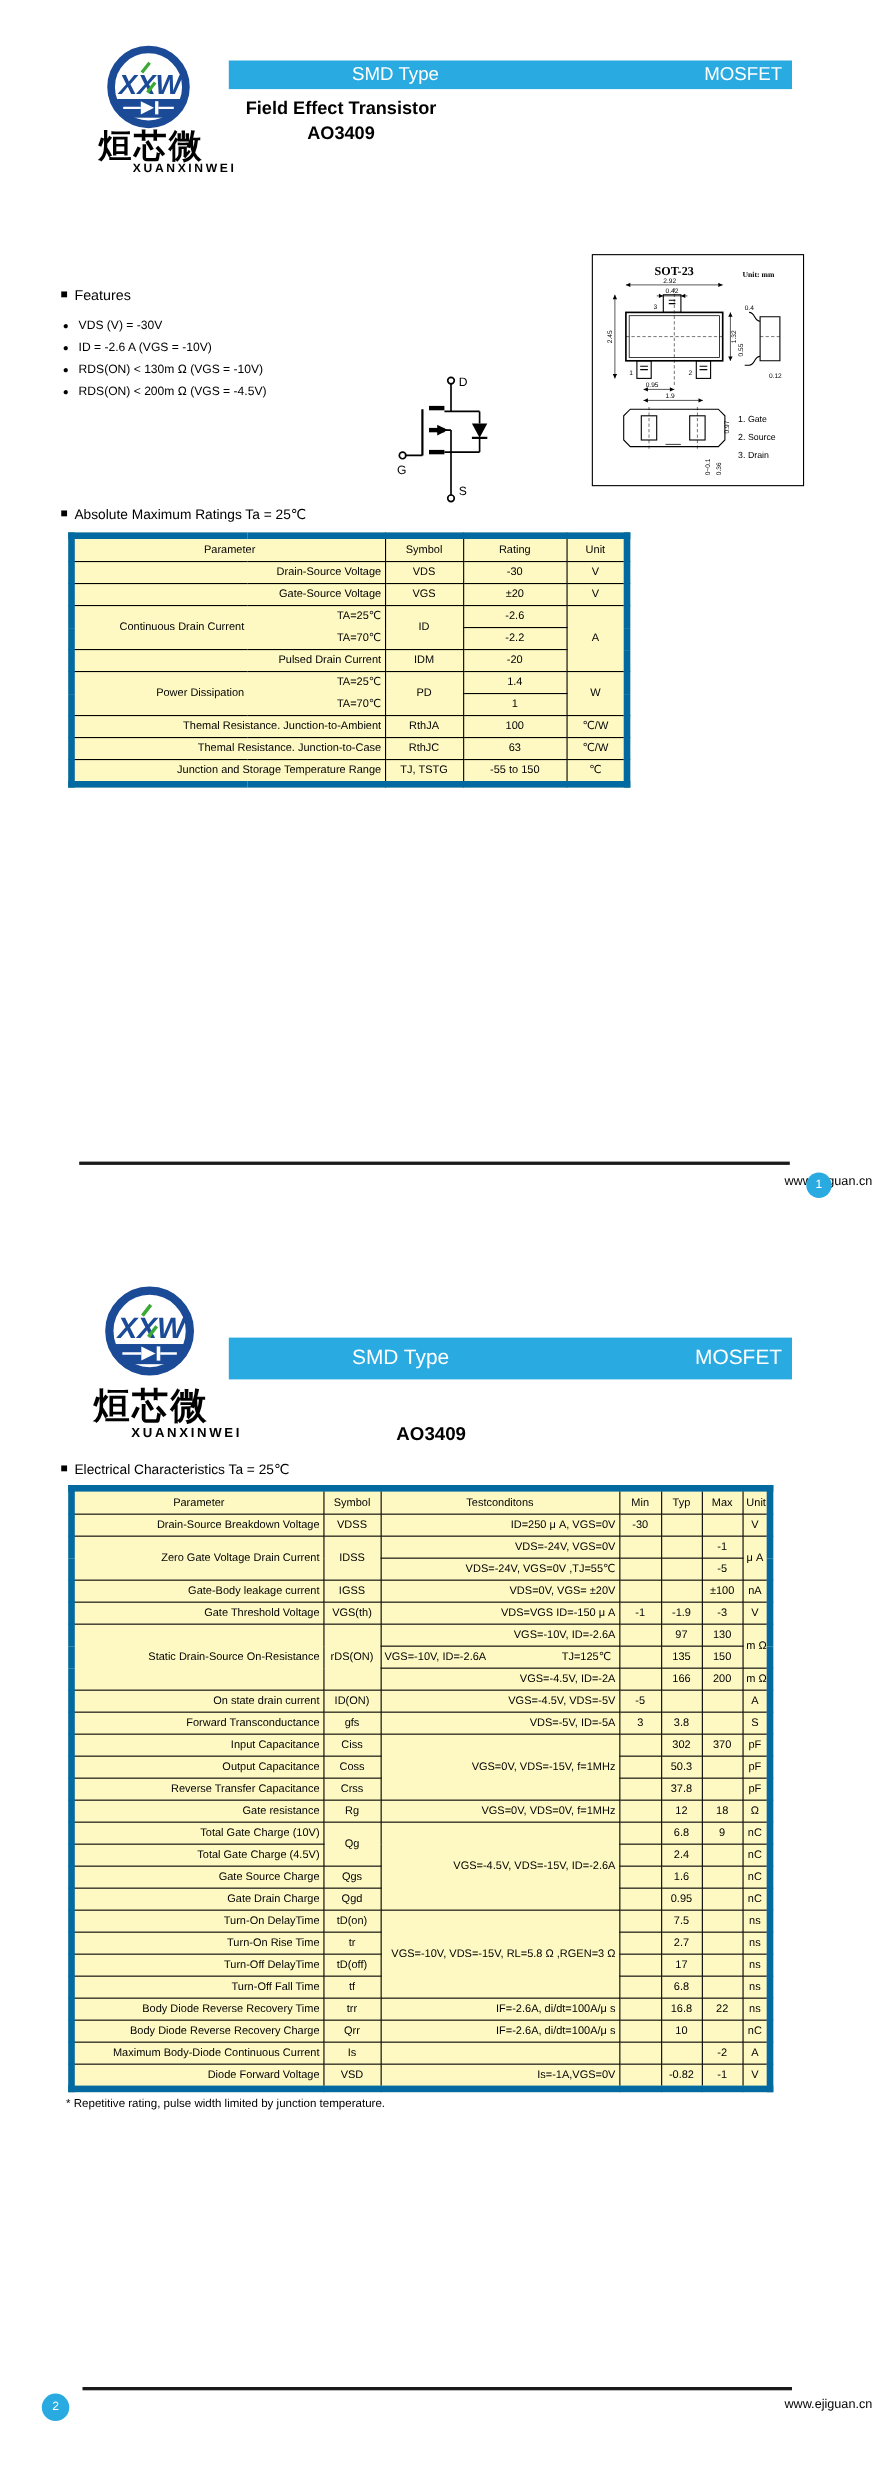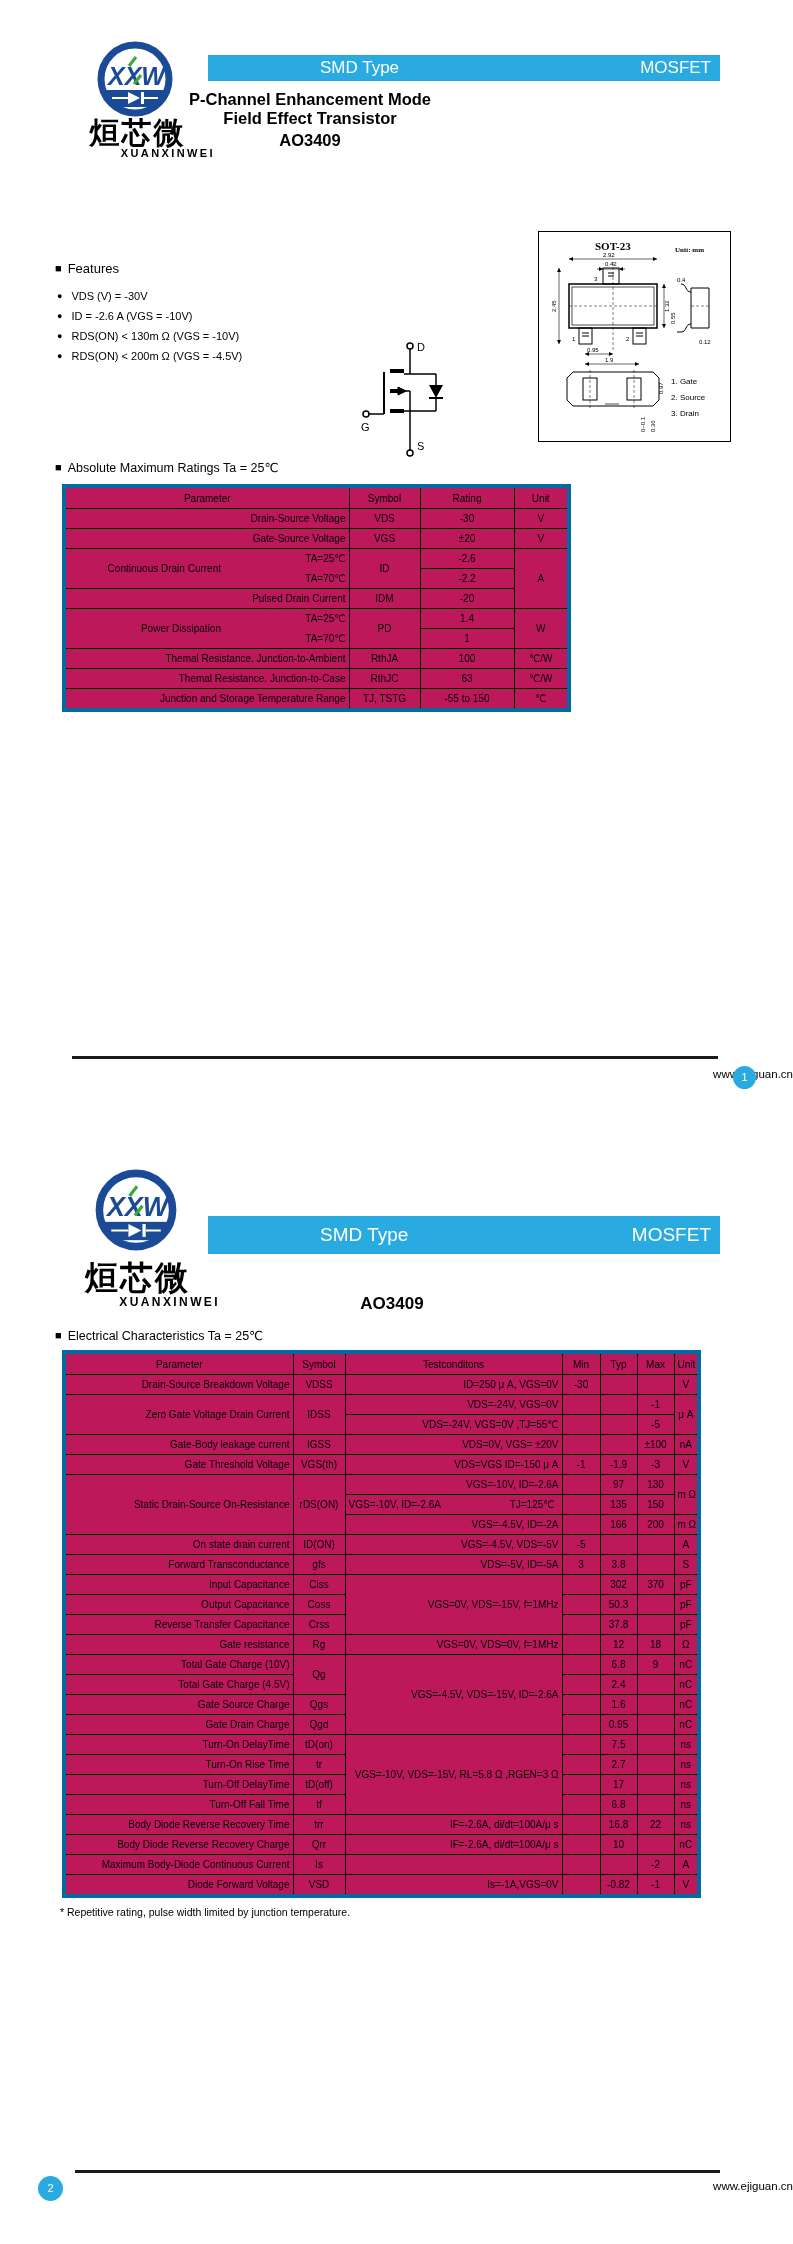--- a/index.html
+++ b/index.html
@@ -13,21 +13,21 @@
   
   .cnname{font-weight:bold;text-align:center;letter-spacing:2px}
   .enname{text-align:right;letter-spacing:2.4px;font-weight:bold}
   
   .sechead{display:flex;align-items:center;gap:6px;font-size:12.5px}
   .marker{font-size:11px;line-height:1}
   
   .feat{display:flex;align-items:center;gap:9px;font-size:11px}
   .feat .b{font-size:9px}
   
-  table.dt{border-collapse:collapse;border:4px solid #0369a1;table-layout:fixed;background:#be185d}
+  table.dt{border-collapse:collapse;border:6px solid #0369a1;table-layout:fixed;background:#fef9c3}
   .dt td,.dt th{border:1px solid #000;font-size:10px;font-weight:normal;text-align:center;
                 vertical-align:middle;padding:0 3px;height:19px;overflow:hidden;white-space:nowrap}
   .dt th{height:20px}
   .dt .l{text-align:right}
   .dt .nr{border-right:none}
   .dt .nl{border-left:none}
   .dt .nbb{border-bottom:none}
   .dt .nbt{border-top:none}
   .condflex{display:flex;justify-content:space-between;padding-right:4px}
   
@@ -65,21 +65,20 @@
 </svg>
 <div class="ab cnname" style="left:60px;top:113px;width:155px;font-size:30px">烜芯微</div>
 <div class="ab enname" style="left:60px;top:147px;width:155px;font-size:11px">XUANXINWEI</div>
 
 <div class="ab banner" style="left:208px;top:55px;width:512px;height:26px;font-size:17px;line-height:26px">
   <span class="smd">SMD Type</span>
   <span class="mos">MOSFET</span>
 </div>
 
 <div class="ab title1" style="left:110px;top:90px;width:400px">
-  <div>P-Channel Enhancement Mode</div>
   <div>Field Effect Transistor</div>
   <div style="margin-top:3px">AO3409</div>
 </div>
 
 <div class="ab sechead" style="left:55px;top:261px">
   <span class="marker">■</span>
   <span style="font-size:13px">Features</span>
 </div>
 <div class="ab feat" style="left:57px;top:290px">
   <span class="b">●</span>

